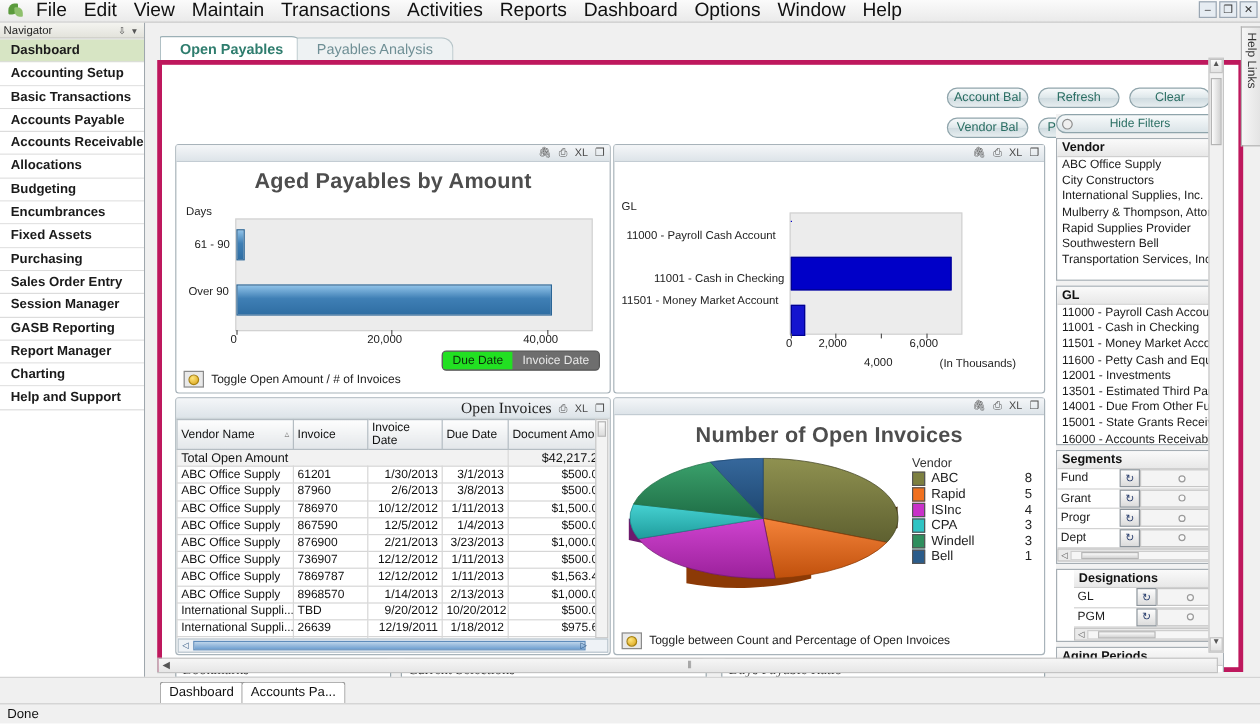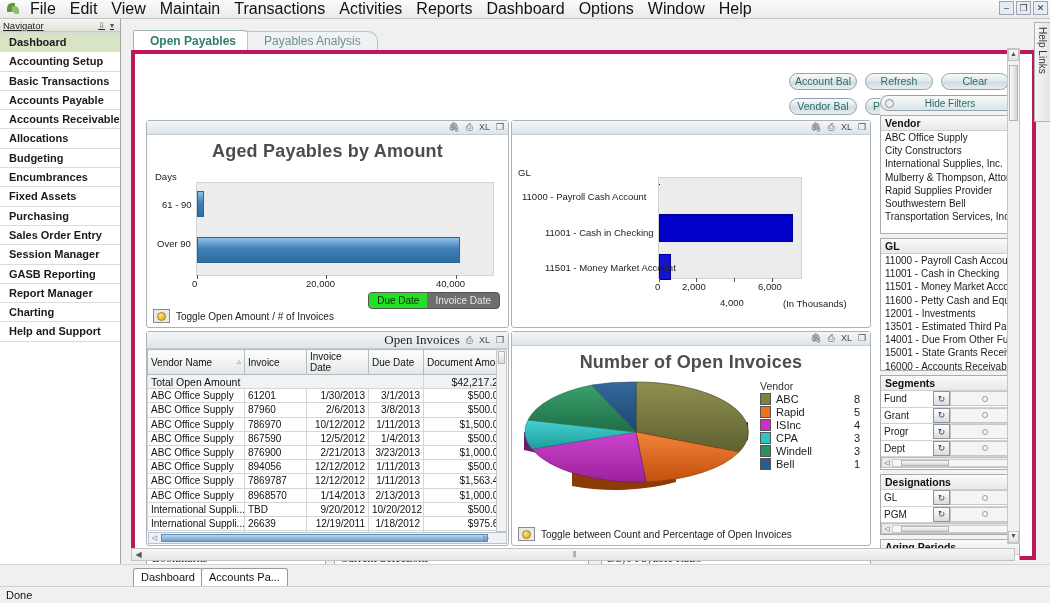--- a/index.html
+++ b/index.html
@@ -36,21 +36,21 @@
 
   
   .nav {
     position: absolute; left: 0; top: 19px; width: 121px; height: 566px;
     background: #ffffff; border-right: 1px solid #9fa7ad;
   }
   .nav-title {
     height: 13px; background: linear-gradient(to bottom,#f4f4f0,#e3e3dc);
     border-bottom: 1px solid #c9c9c0;
     font-size: 9.5px; padding: 1px 3px; display:flex; align-items:center;
-    justify-content: space-between; color:#222;text-decoration:underline;
+    justify-content: space-between; color:#222;
   }
   .nav-title .pins { display:flex; gap:5px; font-size:8px; color:#555; padding-right:3px;}
   .nav-items { border-top: 1px solid #d8d8d8; }
   .nav-item {
     height: 19.3px; line-height: 19.3px; padding-left: 9px;
     font-size: 11px; font-weight: bold; color: #1a1a1a;
     border-bottom: 1px solid #dcdcdc; background: #ffffff; cursor: default;
   }
   .nav-item.active { background: #d7e5c4; }
 
@@ -408,21 +408,21 @@
 
           <div class="bar" style="left:0px; top:76px; width:12px; height:26px; background:#1414cf; border:1px solid #000090;"></div>
           <div class="tick" style="left:0px; bottom:-4px; height:4px;"></div>
           <div class="tick" style="left:37px; bottom:-4px; height:4px;"></div>
           <div class="tick" style="left:75px; bottom:-4px; height:4px;"></div>
           <div class="tick" style="left:113px; bottom:-4px; height:4px;"></div>
         </div>
 
         <div class="axlabel" style="left:10px; top:70px;">11000 - Payroll Cash Account</div>
         <div class="axlabel" style="left:33px; top:106px;">11001 - Cash in Checking</div>
-        <div class="axlabel" style="left:6px; top:141px;margin-left:27px;">11501 - Money Market Account</div>
+        <div class="axlabel" style="left:6px; top:124px;">11501 - Money Market Account</div>
 
         <div class="axlabel" style="left:143px; top:160px;">0</div>
         <div class="axlabel" style="left:170px; top:160px;">2,000</div>
         <div class="axlabel" style="left:208px; top:160px;margin-top:16px;">4,000</div>
         <div class="axlabel" style="left:246px; top:160px;">6,000</div>
 
         <div class="axlabel" style="left:271px; top:177px;">(In Thousands)</div>
       </div>
 
       <div class="obj" style="left:11px; top:277px; width:363px; height:215px;">
@@ -490,21 +490,21 @@
                 </tr>
                 <tr>
                   <td>ABC Office Supply</td>
                   <td>876900</td>
                   <td class="num">2/21/2013</td>
                   <td class="num">3/23/2013</td>
                   <td class="num">$1,000.00</td>
                 </tr>
                 <tr>
                   <td>ABC Office Supply</td>
-                  <td>894056</td>
+                  <td>736907</td>
                   <td class="num">12/12/2012</td>
                   <td class="num">1/11/2013</td>
                   <td class="num">$500.00</td>
                 </tr>
                 <tr>
                   <td>ABC Office Supply</td>
                   <td>7869787</td>
                   <td class="num">12/12/2012</td>
                   <td class="num">1/11/2013</td>
                   <td class="num">$1,563.45</td>
@@ -725,21 +725,21 @@
               </div>
             </div>
           <div class="hscroll">
             <div class="arrow">◁</div>
             <div class="thumbtrack">
                 <div class="thumb"></div>
               </div>
           </div>
         </div>
 
-        <div class="listbox gridbox" style="height:61px;">
+        <div class="listbox gridbox" style="height:61px;padding-left:14px;">
           <div class="lbhdr">Designations</div>
           <div id="designations-rows">
               <div class="grow">
                 <div class="gname">GL</div>
                 <div class="gbtn">↻</div>
                 <div class="gcell">
                   <div class="dot"></div>
                 </div>
               </div>
               <div class="grow">

